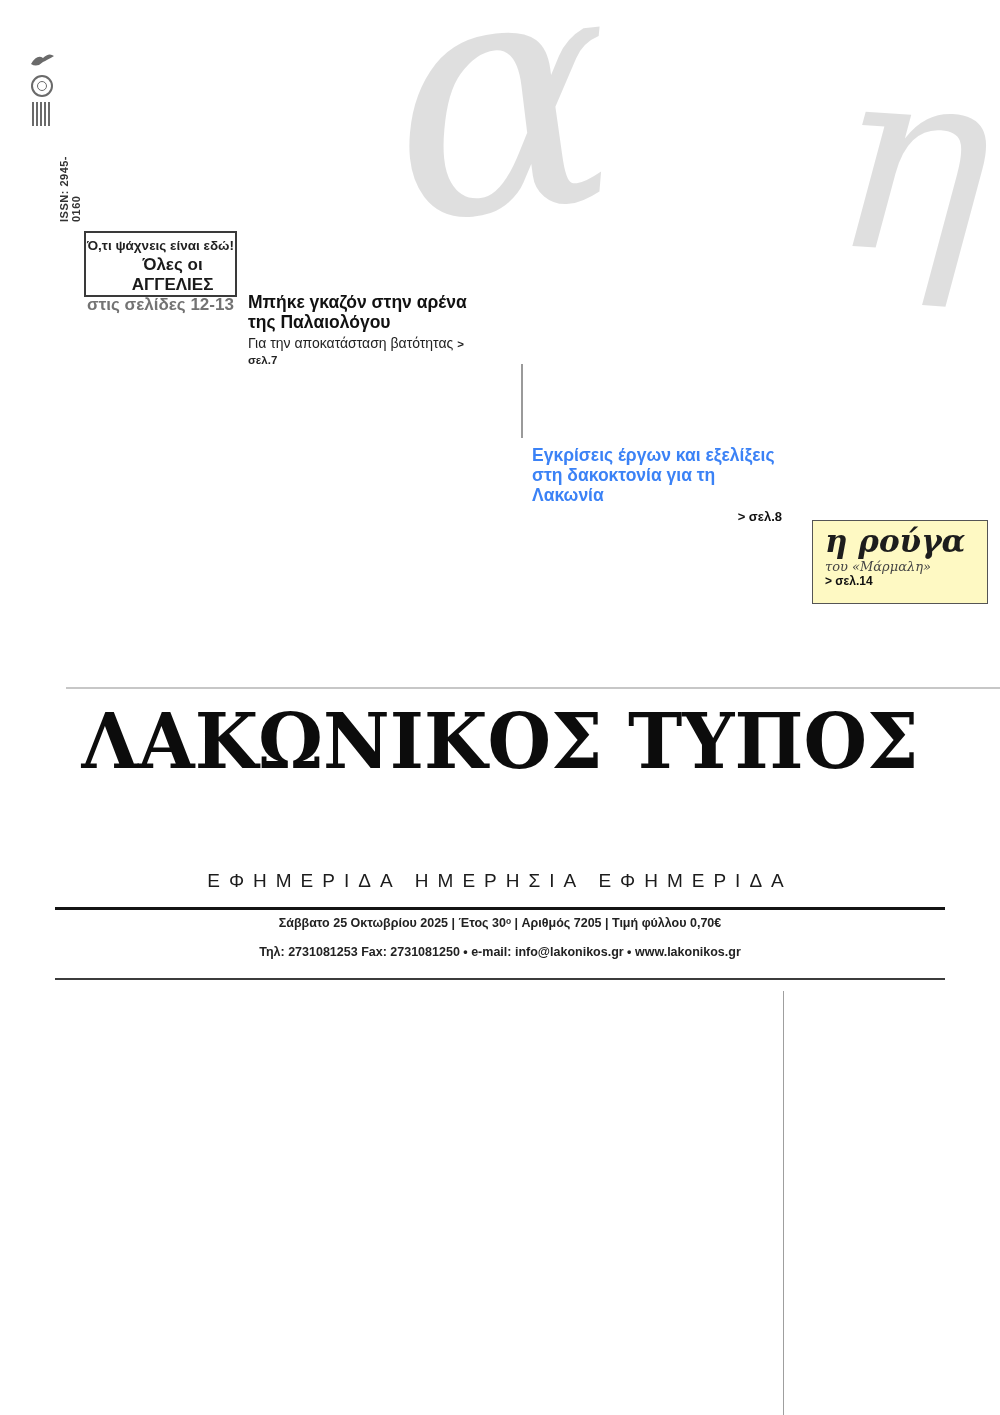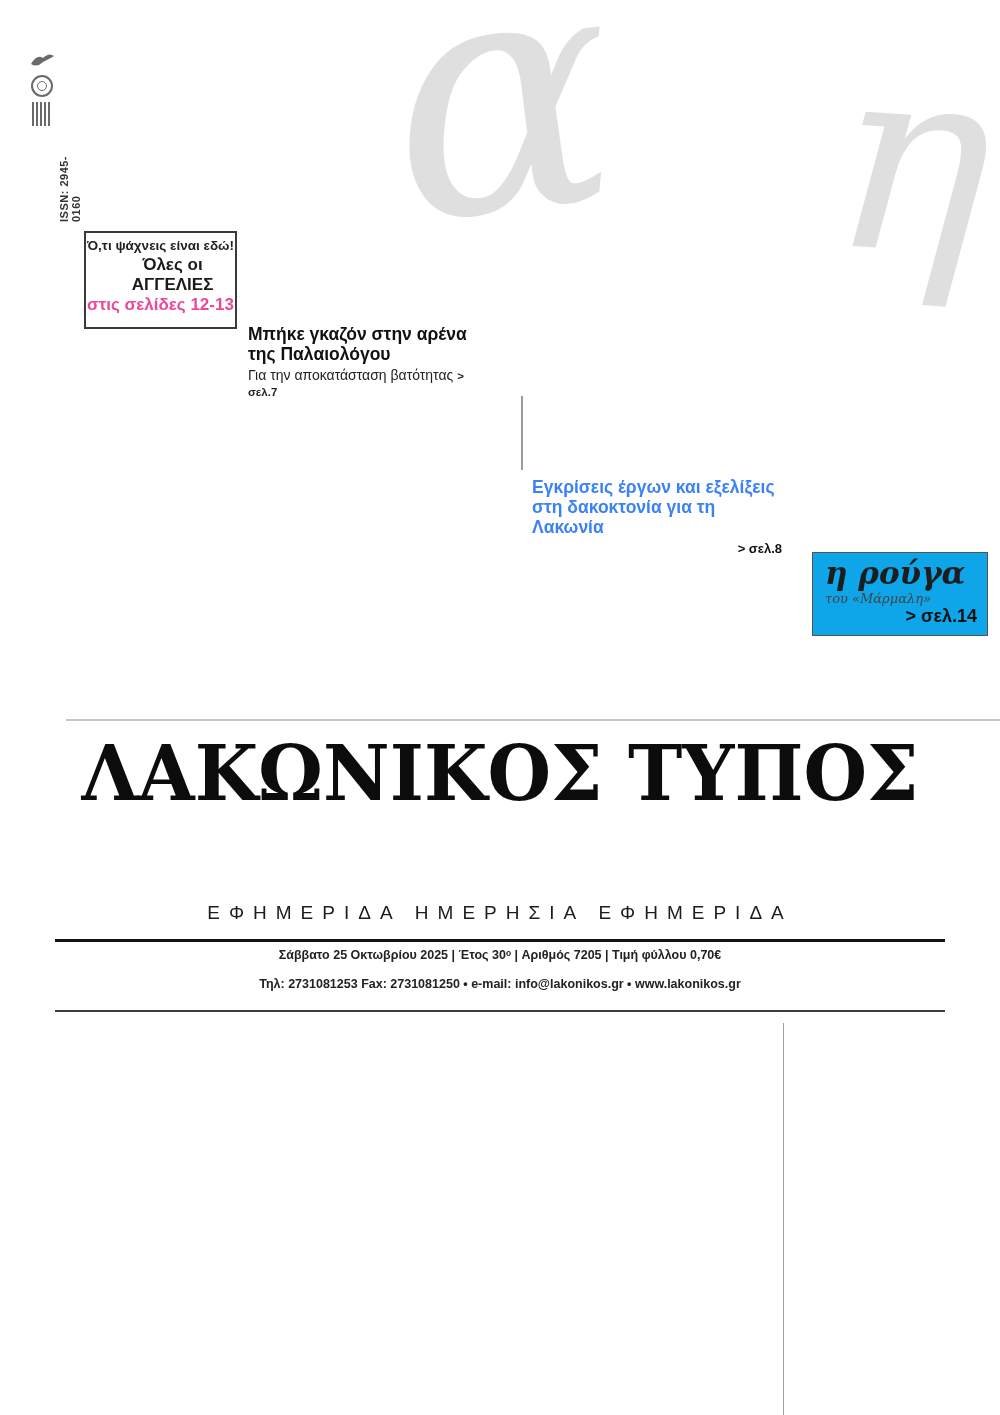--- a/index.html
+++ b/index.html
@@ -11,38 +11,38 @@
   }
   .abs { position:absolute; }
   .wm { position:absolute; font-family:"DejaVu Serif", serif; font-style:italic;
         color:#000; opacity:0.12; z-index:0; pointer-events:none; line-height:1; }
   .z { position:relative; z-index:2; }
 
   
   .elta-col { left:26px; top:50px; width:32px; height:84px; display:flex; flex-direction:column; gap:5px; align-items:center; }
   .issn { left:58px; top:48px; height:90px; writing-mode:vertical-rl; transform:rotate(180deg);
           font-size:11px; font-weight:600; color:#333; letter-spacing:0.5px; }
-  .box-classifieds { left:84px; top:57px; width:153px; height:98px; border:2px solid #3a3a3a;
+  .box-classifieds { left:84px; top:57px; width:153px; height:66px; border:2px solid #3a3a3a;
           text-align:center; padding-top:5px; background:#fff; }
   .box-classifieds .l1 { font-size:13.5px; font-weight:600; color:#222; }
   .box-classifieds .l2 { font-size:17px; font-weight:800; color:#1a1a1a; margin-top:2px;padding-left:24px;}
-  .box-classifieds .l3 { font-size:17px; font-weight:800; color:#ec4899; }
+  .box-classifieds .l3 { font-size:17px; font-weight:800; color:#737373; }
   .teaser1 { left:248px; top:53px; width:238px; }
   .teaser1 .t { font-size:17.5px; font-weight:800; line-height:1.12; color:#111; }
   .teaser1 .s { font-size:14px; font-weight:400; color:#222; margin-top:3px; }
   .teaser1 .s b { font-size:11.5px; font-weight:800; }
   .vline-top { left:521px; top:50px; width:2px; height:74px; background:#9a9a9a; }
   .teaser2 { left:532px; top:58px; width:250px; }
   .teaser2 .t { font-size:17.5px; font-weight:800; line-height:1.14; color:#3b82f6; }
   .teaser2 .p { font-size:13px; font-weight:800; text-align:right; margin-top:3px; }
   .box-rouga { left:812px; top:54px; width:176px; height:84px; border:1.5px solid #555;
-          padding:4px 10px 4px 12px; background:#0ea5e9; }
+          padding:4px 10px 4px 12px; background:#fef9c3; }
   .box-rouga .t { font-family:"DejaVu Serif", serif; font-style:italic; font-size:31px; font-weight:600; color:#1d1d1d; line-height:1.05; }
   .box-rouga .b { font-family:"DejaVu Serif", serif; font-style:italic; font-size:13px; color:#444; margin-top:1px; }
-  .box-rouga .p { font-size:18px; font-weight:800; text-align:right; }
+  .box-rouga .p { font-size:12px; font-weight:800; }
 
   .rule { background:#c7c7c7; }
   .rule-top { left:66px; top:137px; width:934px; height:2px; }
 
   
   .mast-title { left:55px; top:143px; width:890px; text-align:center;
     font-family:"DejaVu Serif", serif; font-weight:600; font-size:73px; color:#0c0c0c;
     letter-spacing:0px; white-space:nowrap; transform:scaleY(1.06); transform-origin:top center; }
   .mast-sub { left:55px; top:232px; width:890px; text-align:center;
     font-size:19px; letter-spacing:9px; color:#1c1c1c; font-weight:400; }

